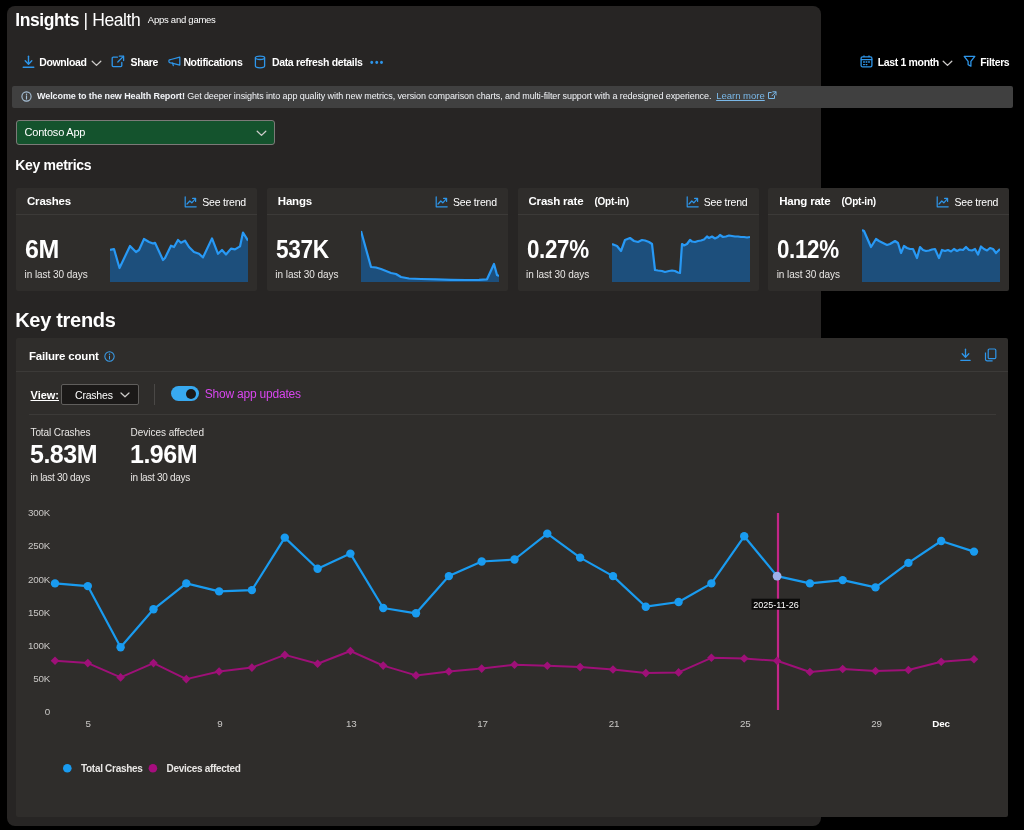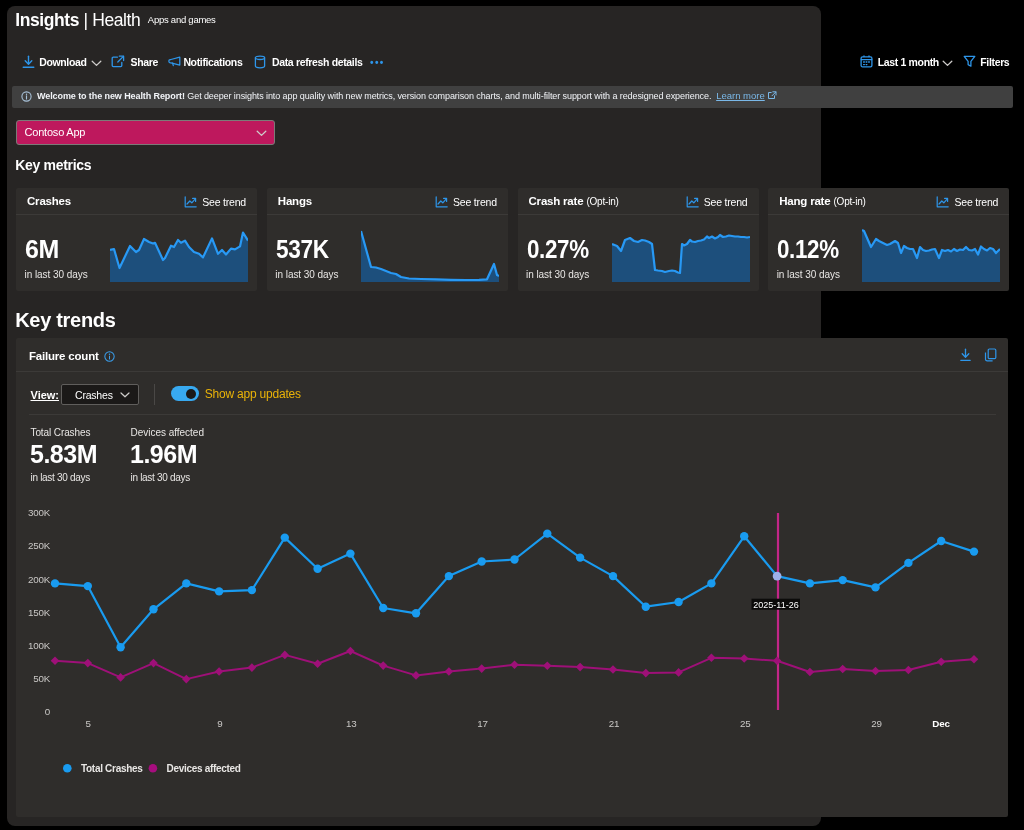--- a/index.html
+++ b/index.html
@@ -5,21 +5,21 @@
   * { margin:0; padding:0; box-sizing:border-box; }
   html,body { width:1024px; height:830px; background:#000; overflow:hidden; }
   body { font-family:"Liberation Sans", sans-serif; position:relative; }
   .abs { position:absolute; }
   #panel { position:absolute; left:7px; top:6px; width:814px; height:820px; background:#272524; border-radius:8px; }
   .ic { position:absolute; }
   .tbtxt { position:absolute; font-size:10.5px; font-weight:700; color:#ffffff; top:50px; letter-spacing:-0.35px; white-space:nowrap; }
   .card { position:absolute; top:182px; width:241px; height:103px; background:#2f2d2b; border-radius:2px; }
   .cardhead { position:absolute; left:0; top:0; width:100%; height:27px; border-bottom:1px solid #3c3a38; }
   .ctitle { position:absolute; left:11px; top:7px; font-size:11.5px; font-weight:700; color:#fff; letter-spacing:-0.2px; }
-  .ctitle span.opt { font-weight:400; font-size:10px; }
+  .ctitle span.opt { font-weight:700; font-size:10px;margin-left:8px; }
   .seetrend { position:absolute; right:11px; top:8px; font-size:10.5px; color:#fff; letter-spacing:-0.2px; }
   .bignum { position:absolute; left:9px; top:45.7px; font-size:26px; font-weight:700; color:#fff; letter-spacing:-0.4px; transform-origin:left center; }
   .last30 { position:absolute; left:8.5px; top:80.8px; font-size:10px; color:#e8e6e4; letter-spacing:-0.05px; }
   .minichart { position:absolute; left:94px; top:35px; width:138px; height:59px; }
 </style>
 </head>
 <body>
 <div id="panel">
 
   <div class="abs" style="left:8.2px; top:4px; font-size:17.5px; font-weight:700; color:#fff; letter-spacing:-0.4px;">Insights <span style="font-weight:400;">| Health</span> <span style="font-size:9.5px; font-weight:400; letter-spacing:-0.25px; position:relative; top:-3px; left:3px;">Apps and games</span></div>
@@ -84,21 +84,21 @@
     </svg>
     <div class="abs" style="left:25px; top:4.5px; font-size:9px; letter-spacing:-0.09px; color:#f2f4f8; white-space:nowrap;"><b>Welcome to the new Health Report!</b> Get deeper insights into app quality with new metrics, version comparison charts, and multi-filter support with a redesigned experience.&nbsp; <span style="color:#7ab8e8; text-decoration:underline; font-size:9.5px; letter-spacing:0;">Learn more</span>&nbsp;<svg width="10" height="9" viewBox="0 0 10 9" style="vertical-align:-1px;">
           <g stroke="#7ab8e8" stroke-width="1" fill="none" stroke-linecap="round" stroke-linejoin="round">
             <path d="M4.2 1.5 H1.5 V7.5 H7.5 V4.8"></path>
             <path d="M5.8 0.8 H9 V4"></path>
             <path d="M8.8 1 L5 4.8"></path>
           </g>
         </svg></div>
   </div>
 
-  <div class="abs" style="left:9px; top:113.5px; width:259px; height:25px; background:#be185d; border:1px solid #7c7a78; border-radius:3px;">
+  <div class="abs" style="left:9px; top:113.5px; width:259px; height:25px; background:#14532d; border:1px solid #7c7a78; border-radius:3px;">
     <div class="abs" style="left:7.5px; top:5.5px; font-size:11px; letter-spacing:-0.2px; color:#fff;">Contoso App</div>
     <svg class="abs" style="right:7px; top:9px;" width="11" height="7" viewBox="0 0 11 7">
         <path d="M1.2 1.2 L5.5 5.4 L9.8 1.2" stroke="#cfcdcb" stroke-width="1.3" fill="none" stroke-linecap="round" stroke-linejoin="round"></path>
       </svg>
   </div>
 
   <div class="abs" style="left:8.2px; top:151px; font-size:14px; font-weight:700; color:#fff; letter-spacing:-0.3px;">Key metrics</div>
 
   <div class="card" style="left:9px;">
     <div class="cardhead"></div>
@@ -197,21 +197,21 @@
     <div class="abs" style="left:45px; top:45.5px; width:78px; height:21px; background:#1b1918; border:1px solid #605e5c; border-radius:2px;">
       <div class="abs" style="left:13px; top:4.5px; font-size:10.5px; letter-spacing:-0.2px; color:#fff;">Crashes</div>
       <svg class="abs" style="right:8px; top:7px;" width="10" height="6" viewBox="0 0 10 6">
           <path d="M1 1 L5 4.8 L9 1" stroke="#cfcdcb" stroke-width="1.2" fill="none" stroke-linecap="round" stroke-linejoin="round"></path>
         </svg>
     </div>
     <div class="abs" style="left:138px; top:46px; width:1px; height:21px; background:#4a4846;"></div>
     <div id="toggle" class="abs" style="left:154.5px; top:48px; width:28px; height:15px; background:#38a9f0; border-radius:8px;">
       <div class="abs" style="right:2.5px; top:2.5px; width:10px; height:10px; border-radius:50%; background:#1b1918;"></div>
     </div>
-    <div class="abs" style="left:188.7px; top:48.5px; font-size:12px; letter-spacing:-0.2px; color:#eab308;">Show app updates</div>
+    <div class="abs" style="left:188.7px; top:48.5px; font-size:12px; letter-spacing:-0.2px; color:#d946ef;">Show app updates</div>
     <div class="abs" style="left:13px; top:75.5px; width:967px; height:1px; background:#3c3a38;"></div>
 
     <div class="abs" style="left:14.5px; top:89px; font-size:10px; letter-spacing:-0.1px; color:#e8e6e4;">Total Crashes</div>
     <div class="abs" style="left:14px; top:101.5px; font-size:25px; font-weight:700; color:#fff; letter-spacing:-0.5px;">5.83M</div>
     <div class="abs" style="left:14.5px; top:134px; font-size:10px; letter-spacing:-0.3px; color:#e8e6e4;">in last 30 days</div>
     <div class="abs" style="left:114.5px; top:89px; font-size:10px; letter-spacing:-0.02px; color:#e8e6e4;">Devices affected</div>
     <div class="abs" style="left:114px; top:101.5px; font-size:25px; font-weight:700; color:#fff; letter-spacing:-0.5px;">1.96M</div>
     <div class="abs" style="left:114.5px; top:134px; font-size:10px; letter-spacing:-0.3px; color:#e8e6e4;">in last 30 days</div>
   </div>
 </div>

